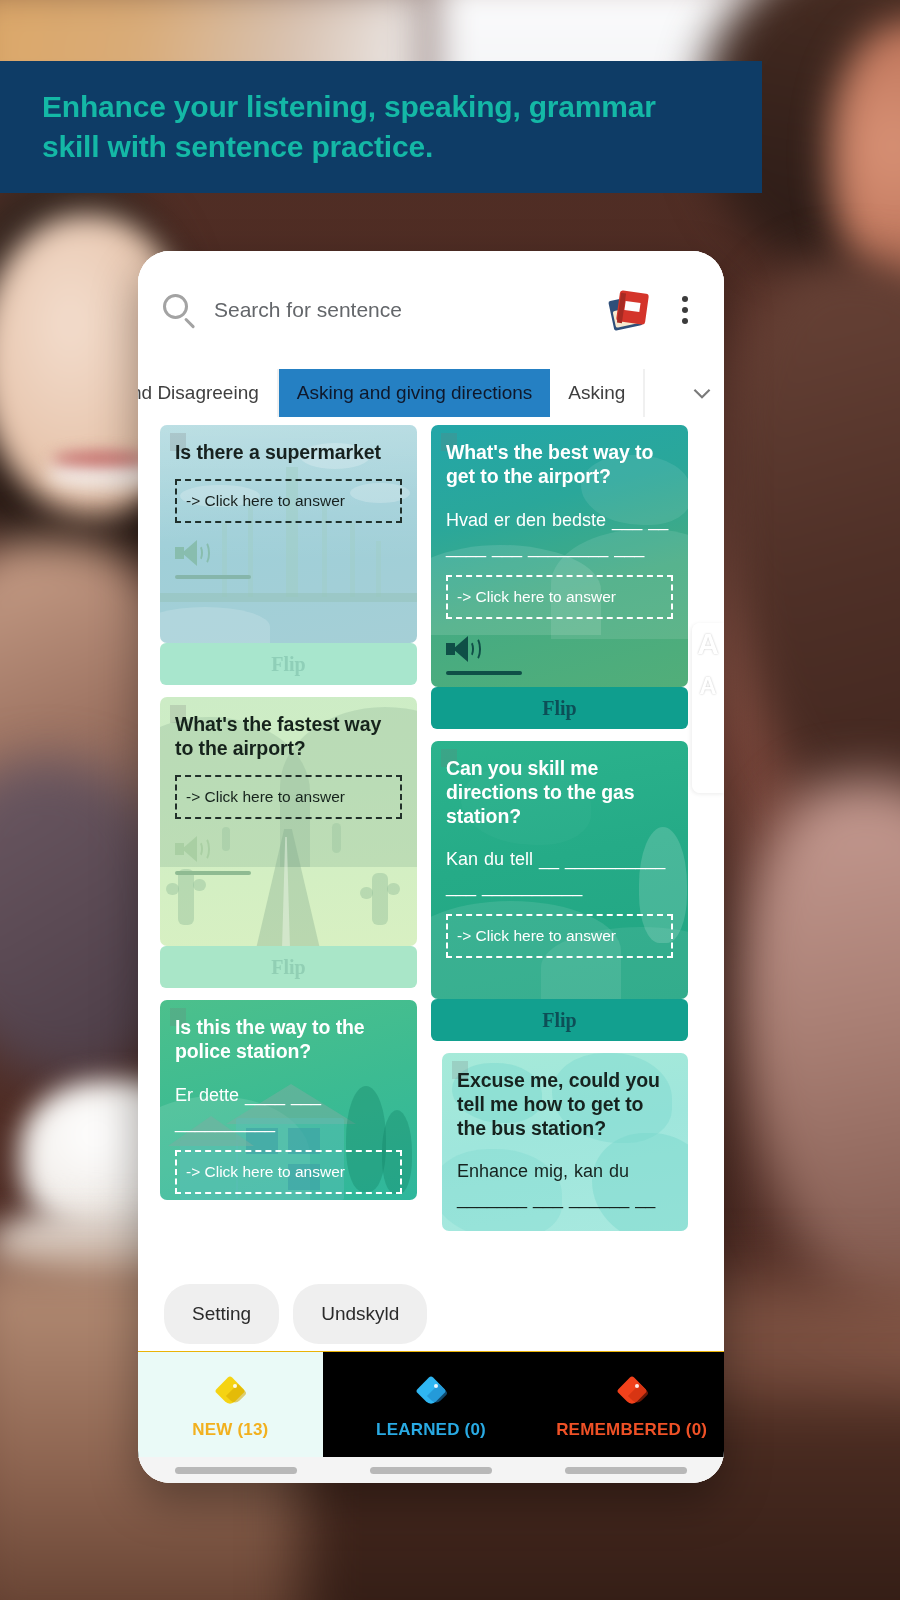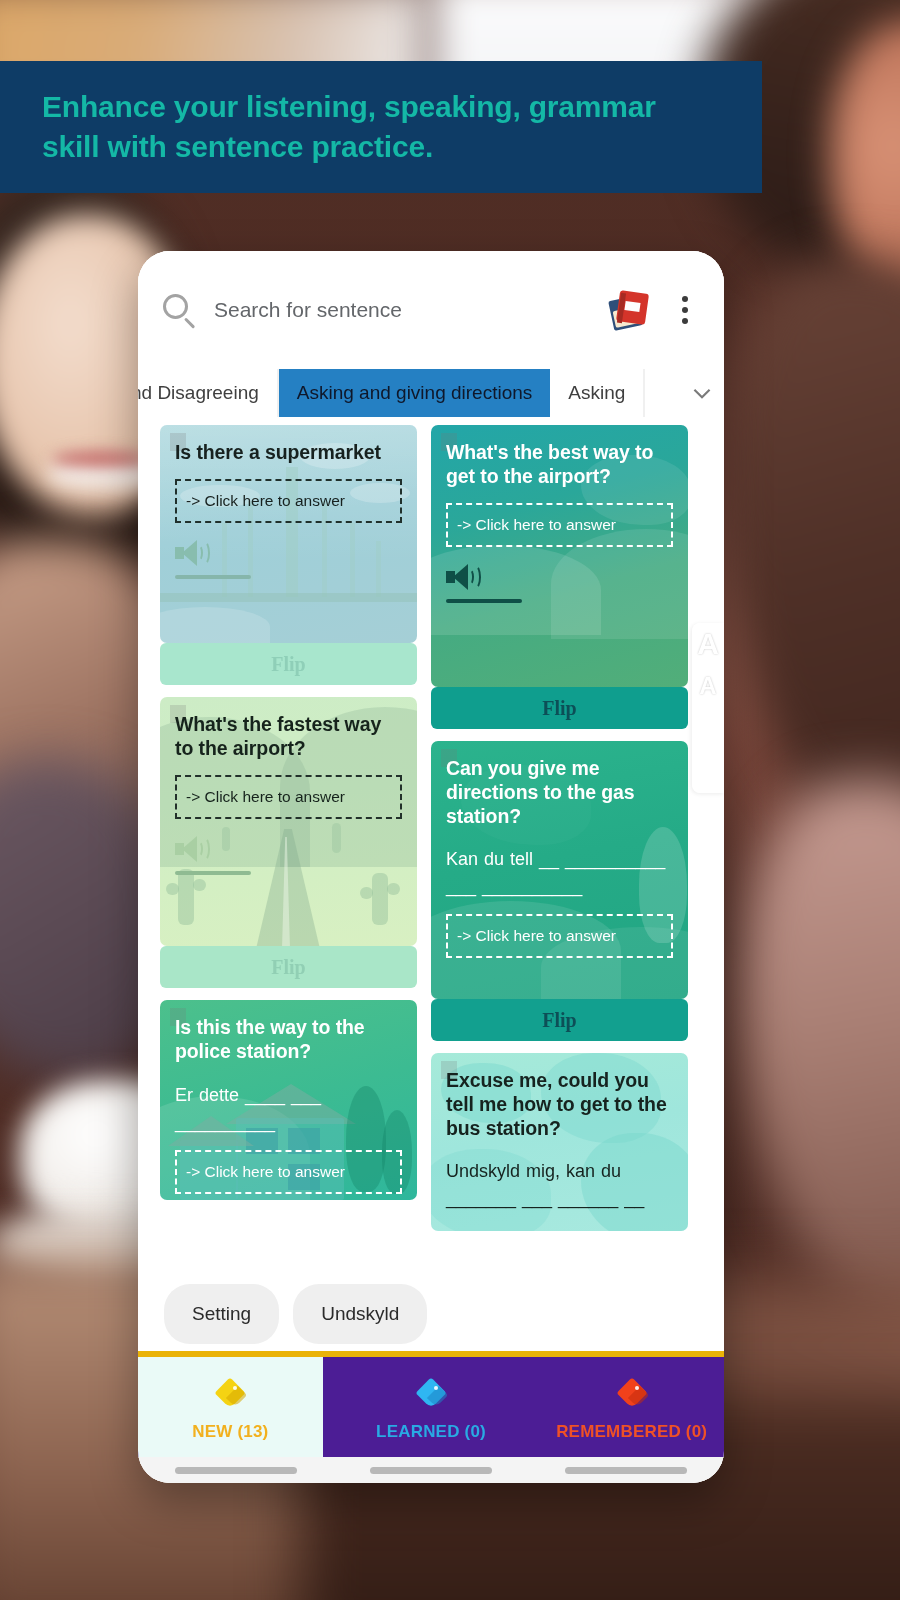--- a/index.html
+++ b/index.html
@@ -217,21 +217,21 @@
   .v-palegreen .underline { background:#8fbb92; }
   .flip-palegreen { background:#a9e6c8; color:#91cfb4; }
 
   .v-green { background: linear-gradient(170deg,#2bb38d 0%,#25ab87 45%,#22a583 100%); color:#ffffff; }
   .v-green .answer-box { border: 2px dashed #ffffff; color:#ffffff; }
   .flip-green { background:#12a08f; color:#0d4f57; }
 
   .v-green2 { background: linear-gradient(165deg,#4cc08c 0%,#3cbb92 50%,#2fb79c 100%); color:#ffffff; }
   .v-green2 .answer-box { border: 2px dashed #ffffff; color:#ffffff; }
 
-  .v-cyan { background: linear-gradient(170deg,#a6ead9 0%,#9fe6dc 45%,#a8e9df 100%); color:#16231f; }
+  .v-cyan { background: linear-gradient(170deg,#a6ead9 0%,#9fe6dc 45%,#a8e9df 100%); color:#16231f;margin-left:11px; }
 
   
   .art .sky { position:absolute; left:0; top:0; right:0; height:62%;
     background: linear-gradient(180deg, rgba(255,255,255,.22), rgba(255,255,255,0)); }
   .art .cloud { position:absolute; border-radius:50%; background: rgba(255,255,255,.22); }
   .art .hill { position:absolute; border-radius:50% 50% 0 0; background: rgba(255,255,255,.16); }
   .art .bridge-deck { position:absolute; left:0; right:0; height:9px; background: rgba(150,195,185,.55); }
   .art .bridge-tower { position:absolute; width:12px; background: rgba(160,205,195,.5); }
   .art .bridge-cable { position:absolute; width:5px; background: rgba(160,205,195,.42); }
   .art .road { position:absolute; background: rgba(130,170,140,.35); }
@@ -267,21 +267,21 @@
 
   
   .pill-row { flex: 0 0 74px; display: flex; align-items: center; gap: 14px; padding: 0 26px; background:#fff; }
   .pill {
     background: #efefef; border-radius: 26px; height: 60px;
     display: flex; align-items: center; justify-content: center;
     padding: 0 28px; font-size: 19px; color: #2b2b2b;
   }
 
   
-  .bottom-bar { flex: 0 0 106px; display: flex; border-top: 6px solid #eab308; background: #4c1d95; gap: 16px; }
+  .bottom-bar { flex: 0 0 106px; display: flex; border-top: 1px solid #eab308; background: #000000; gap: 16px; }
   .btab { flex: 1 1 0; display: flex; flex-direction: column; align-items: center; justify-content: center;
           gap: 10px; padding-top: 8px; }
   .btab.sel { background: #eafaf7; }
   .btab .label { font-size: 17px; font-weight: bold; letter-spacing: .2px; }
   .tag-icon { width: 32px; height: 32px; position: relative; }
   .tag-icon .tg {
     position: absolute; left: 5px; top: 2px; width: 22px; height: 22px;
     border-radius: 3px 3px 7px 3px; transform: rotate(45deg);
   }
   .tag-icon .hole { position: absolute; left: 19px; top: 6px; width: 4px; height: 4px; border-radius:50%; background: rgba(255,255,255,.9); }
@@ -454,20 +454,21 @@
         <div class="card-wrap">
           <div class="card v-teal" style="height:262px">
             <div class="art">
               <div class="hill" style="left:-30px;top:120px;width:200px;height:90px;background:rgba(255,255,255,.12)"></div>
               <div class="hill" style="left:120px;top:104px;width:190px;height:110px;background:rgba(255,255,255,.1)"></div>
               <div class="blob" style="left:150px;top:30px;width:110px;height:70px;opacity:.45"></div>
               <div class="corner-mark"></div>
             </div>
             <div class="content">
               <div class="q">What's the best way to get to  the airport?</div>
+              <div class="a">Hvad er den bedste ___ __ ____ ___ ________ ___</div>
               <div class="answer-box">-&gt; Click here to answer</div>
               <div class="speaker">
                 <div class="body"></div>
                   <div class="cone"></div>
                   <div class="w1"></div>
                   <div class="w2"></div>
               </div>
               <div class="underline"></div>
             </div>
           </div>
@@ -477,41 +478,41 @@
         <div class="card-wrap">
           <div class="card v-green" style="height:258px">
             <div class="art">
               <div class="blob" style="left:30px;top:24px;width:130px;height:80px;opacity:.14"></div>
               <div class="tree" style="left:208px;top:86px;width:48px;height:116px;background:rgba(255,255,255,.16)"></div>
               <div class="hill" style="left:-30px;top:160px;width:220px;height:100px;background:rgba(255,255,255,.1)"></div>
               <div class="hill" style="left:110px;top:186px;width:200px;height:80px;background:rgba(255,255,255,.08)"></div>
               <div class="corner-mark"></div>
             </div>
             <div class="content">
-              <div class="q">Can you give me directions to  the gas station?</div>
+              <div class="q">Can you skill me directions to  the gas station?</div>
               <div class="a">Kan du tell __ __________ ___ __________</div>
               <div class="answer-box">-&gt; Click here to answer</div>
 
             </div>
           </div>
           <div class="flip flip-green">Flip</div>
         </div>
 
         <div class="card-wrap">
           <div class="card v-cyan" style="height:178px">
             <div class="art">
               <div class="blob" style="left:10px;top:10px;width:90px;height:60px;background:rgba(120,215,205,.45)"></div>
               <div class="blob" style="left:110px;top:0px;width:120px;height:90px;background:rgba(120,215,205,.4)"></div>
               <div class="blob" style="left:150px;top:80px;width:120px;height:110px;background:rgba(120,215,205,.45)"></div>
               <div class="blob" style="left:-10px;top:96px;width:130px;height:90px;background:rgba(120,215,205,.3)"></div>
               <div class="corner-mark"></div>
             </div>
             <div class="content">
               <div class="q">Excuse me, could you tell me how to get to  the bus station?</div>
-              <div class="a">Undskyld mig, kan du _______ ___ ______ __ _____ ___ _________</div>
+              <div class="a">Enhance mig, kan du _______ ___ ______ __ _____ ___ _________</div>
 
             </div>
           </div>
         </div>
 
       </div>
 
       <div class="float-toolbar">
         <div class="ft-item ft-bigA">A</div>
         <div class="ft-item ft-smallA">A</div>

